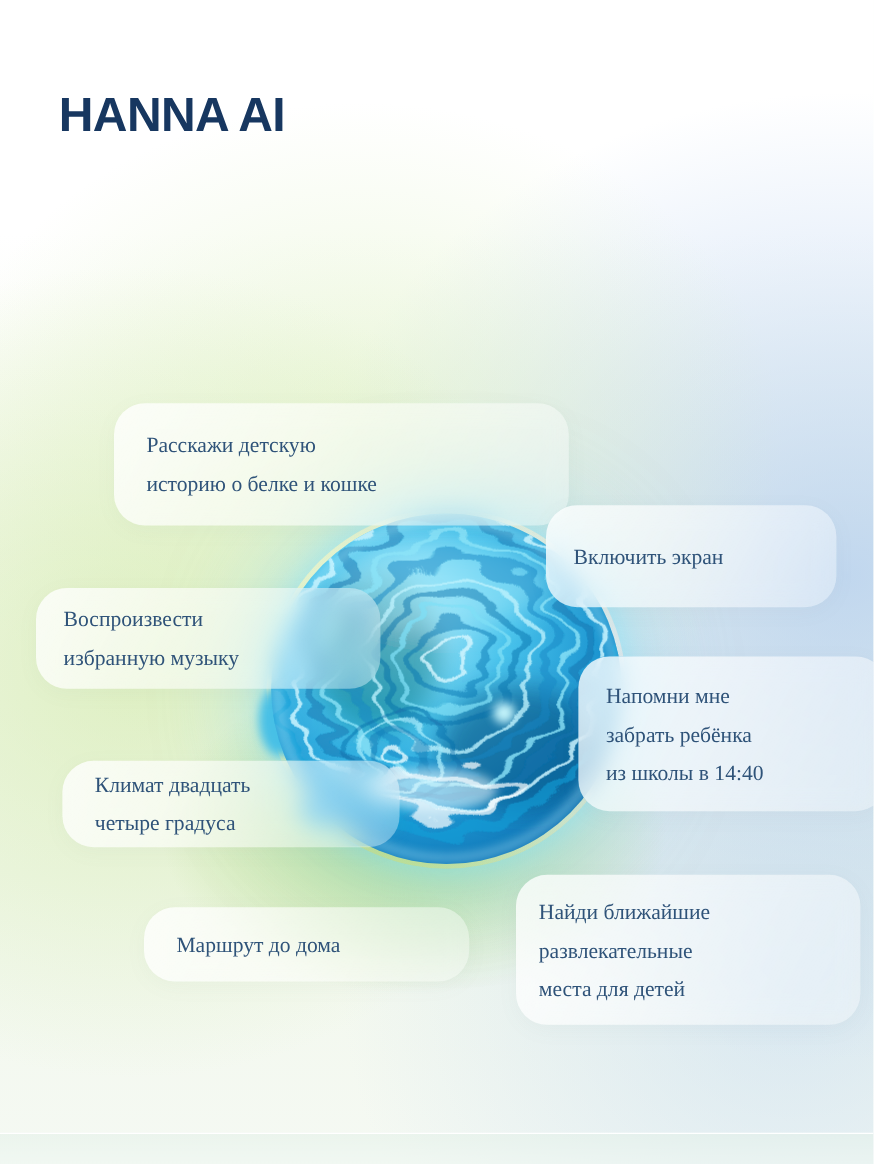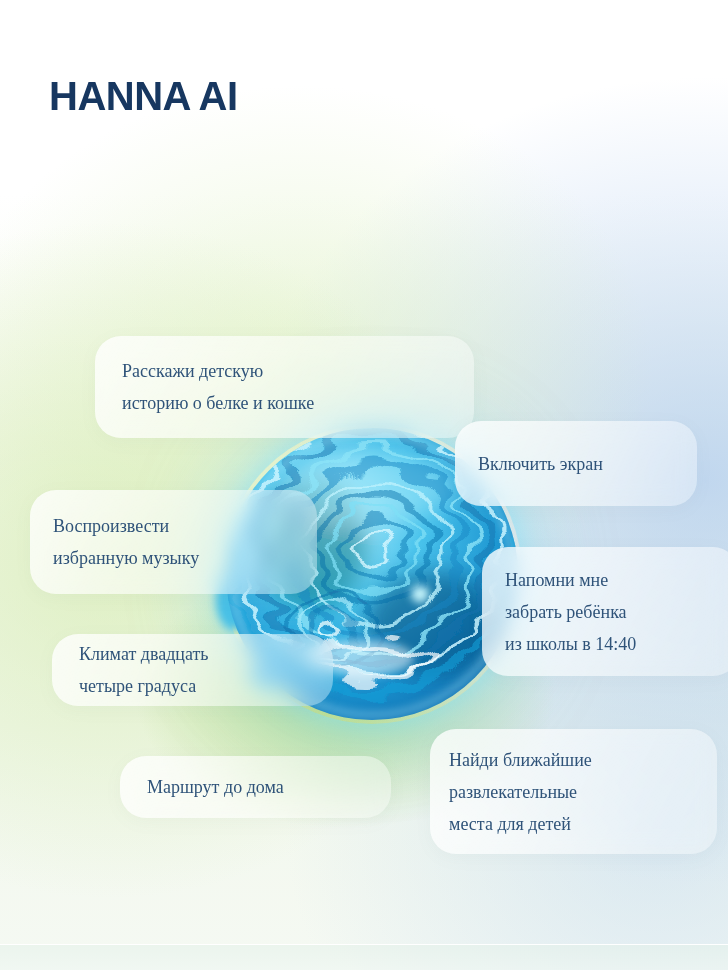--- a/index.html
+++ b/index.html
@@ -25,21 +25,21 @@
     border-radius:26px;
     background:linear-gradient(118deg, rgba(255,255,255,0.80) 0%, rgba(255,255,255,0.34) 100%);
     backdrop-filter:blur(9px) saturate(1.05);
     -webkit-backdrop-filter:blur(9px) saturate(1.05);
     box-shadow:0 4px 18px rgba(110,140,130,0.05);
     color:#2f5379;font-size:18px;line-height:32px;
     padding:0 20px 0 27px;white-space:pre-line;font-family:Liberation Serif, serif;
   }
   .b1{left:95px;  top:336px; width:332px; height:102px;}
   .b2{left:455px; top:393px; width:203px; height:85px; padding:0 16px 0 23px;margin-top:28px;}
-  .b3{left:30px;  top:490px; width:248px; height:104px; padding:0 16px 0 23px;}
+  .b3{left:30px;  top:490px; width:248px; height:84px; padding:0 16px 0 23px;}
   .b4{left:482px; top:547px; width:220px; height:129px; padding:0 14px 0 23px;}
   .b5{left:52px;  top:634px; width:234px; height:72px;}
   .b6{left:120px; top:756px; width:224px; height:62px;}
   .b7{left:430px; top:729px; width:254px; height:125px; padding:0 14px 0 19px;}
   .orb{
     position:absolute;left:222px;top:424px;width:300px;height:300px;z-index:1;
     border-radius:50%;
     box-shadow:0 0 75px 12px rgba(125,218,247,0.50), 0 0 26px rgba(140,230,250,0.55);
   }
   .orb svg{display:block;overflow:visible;}

